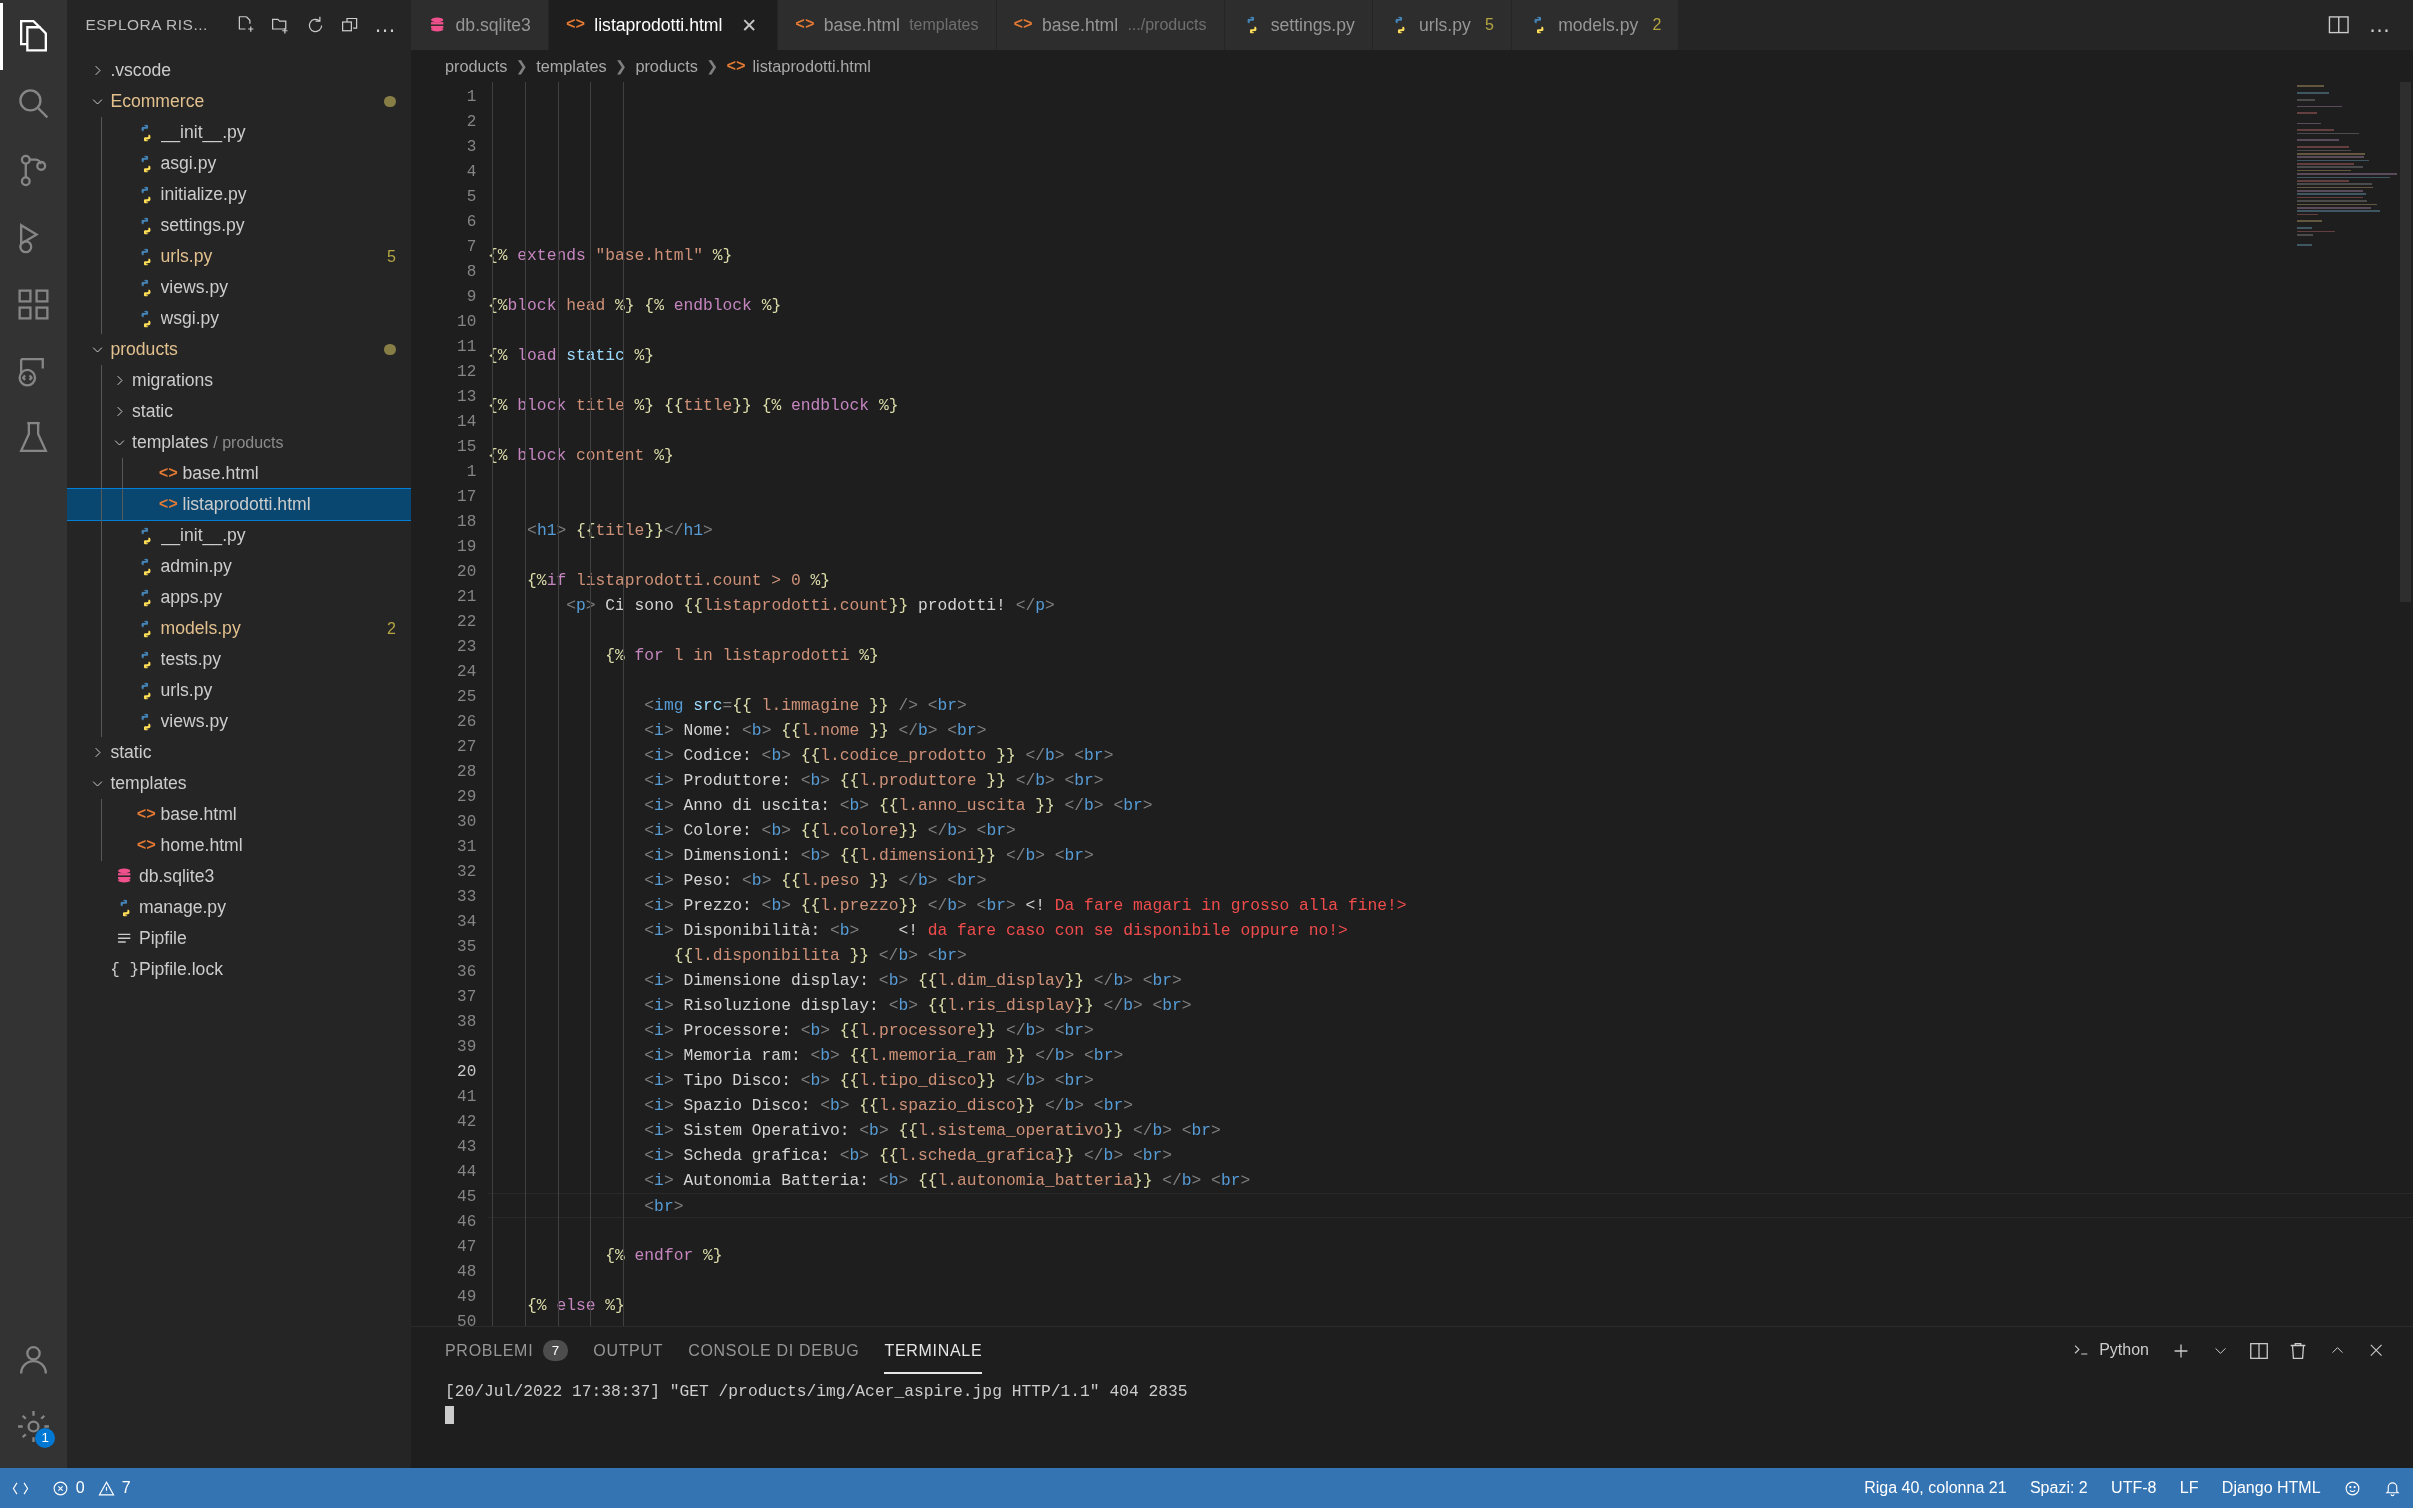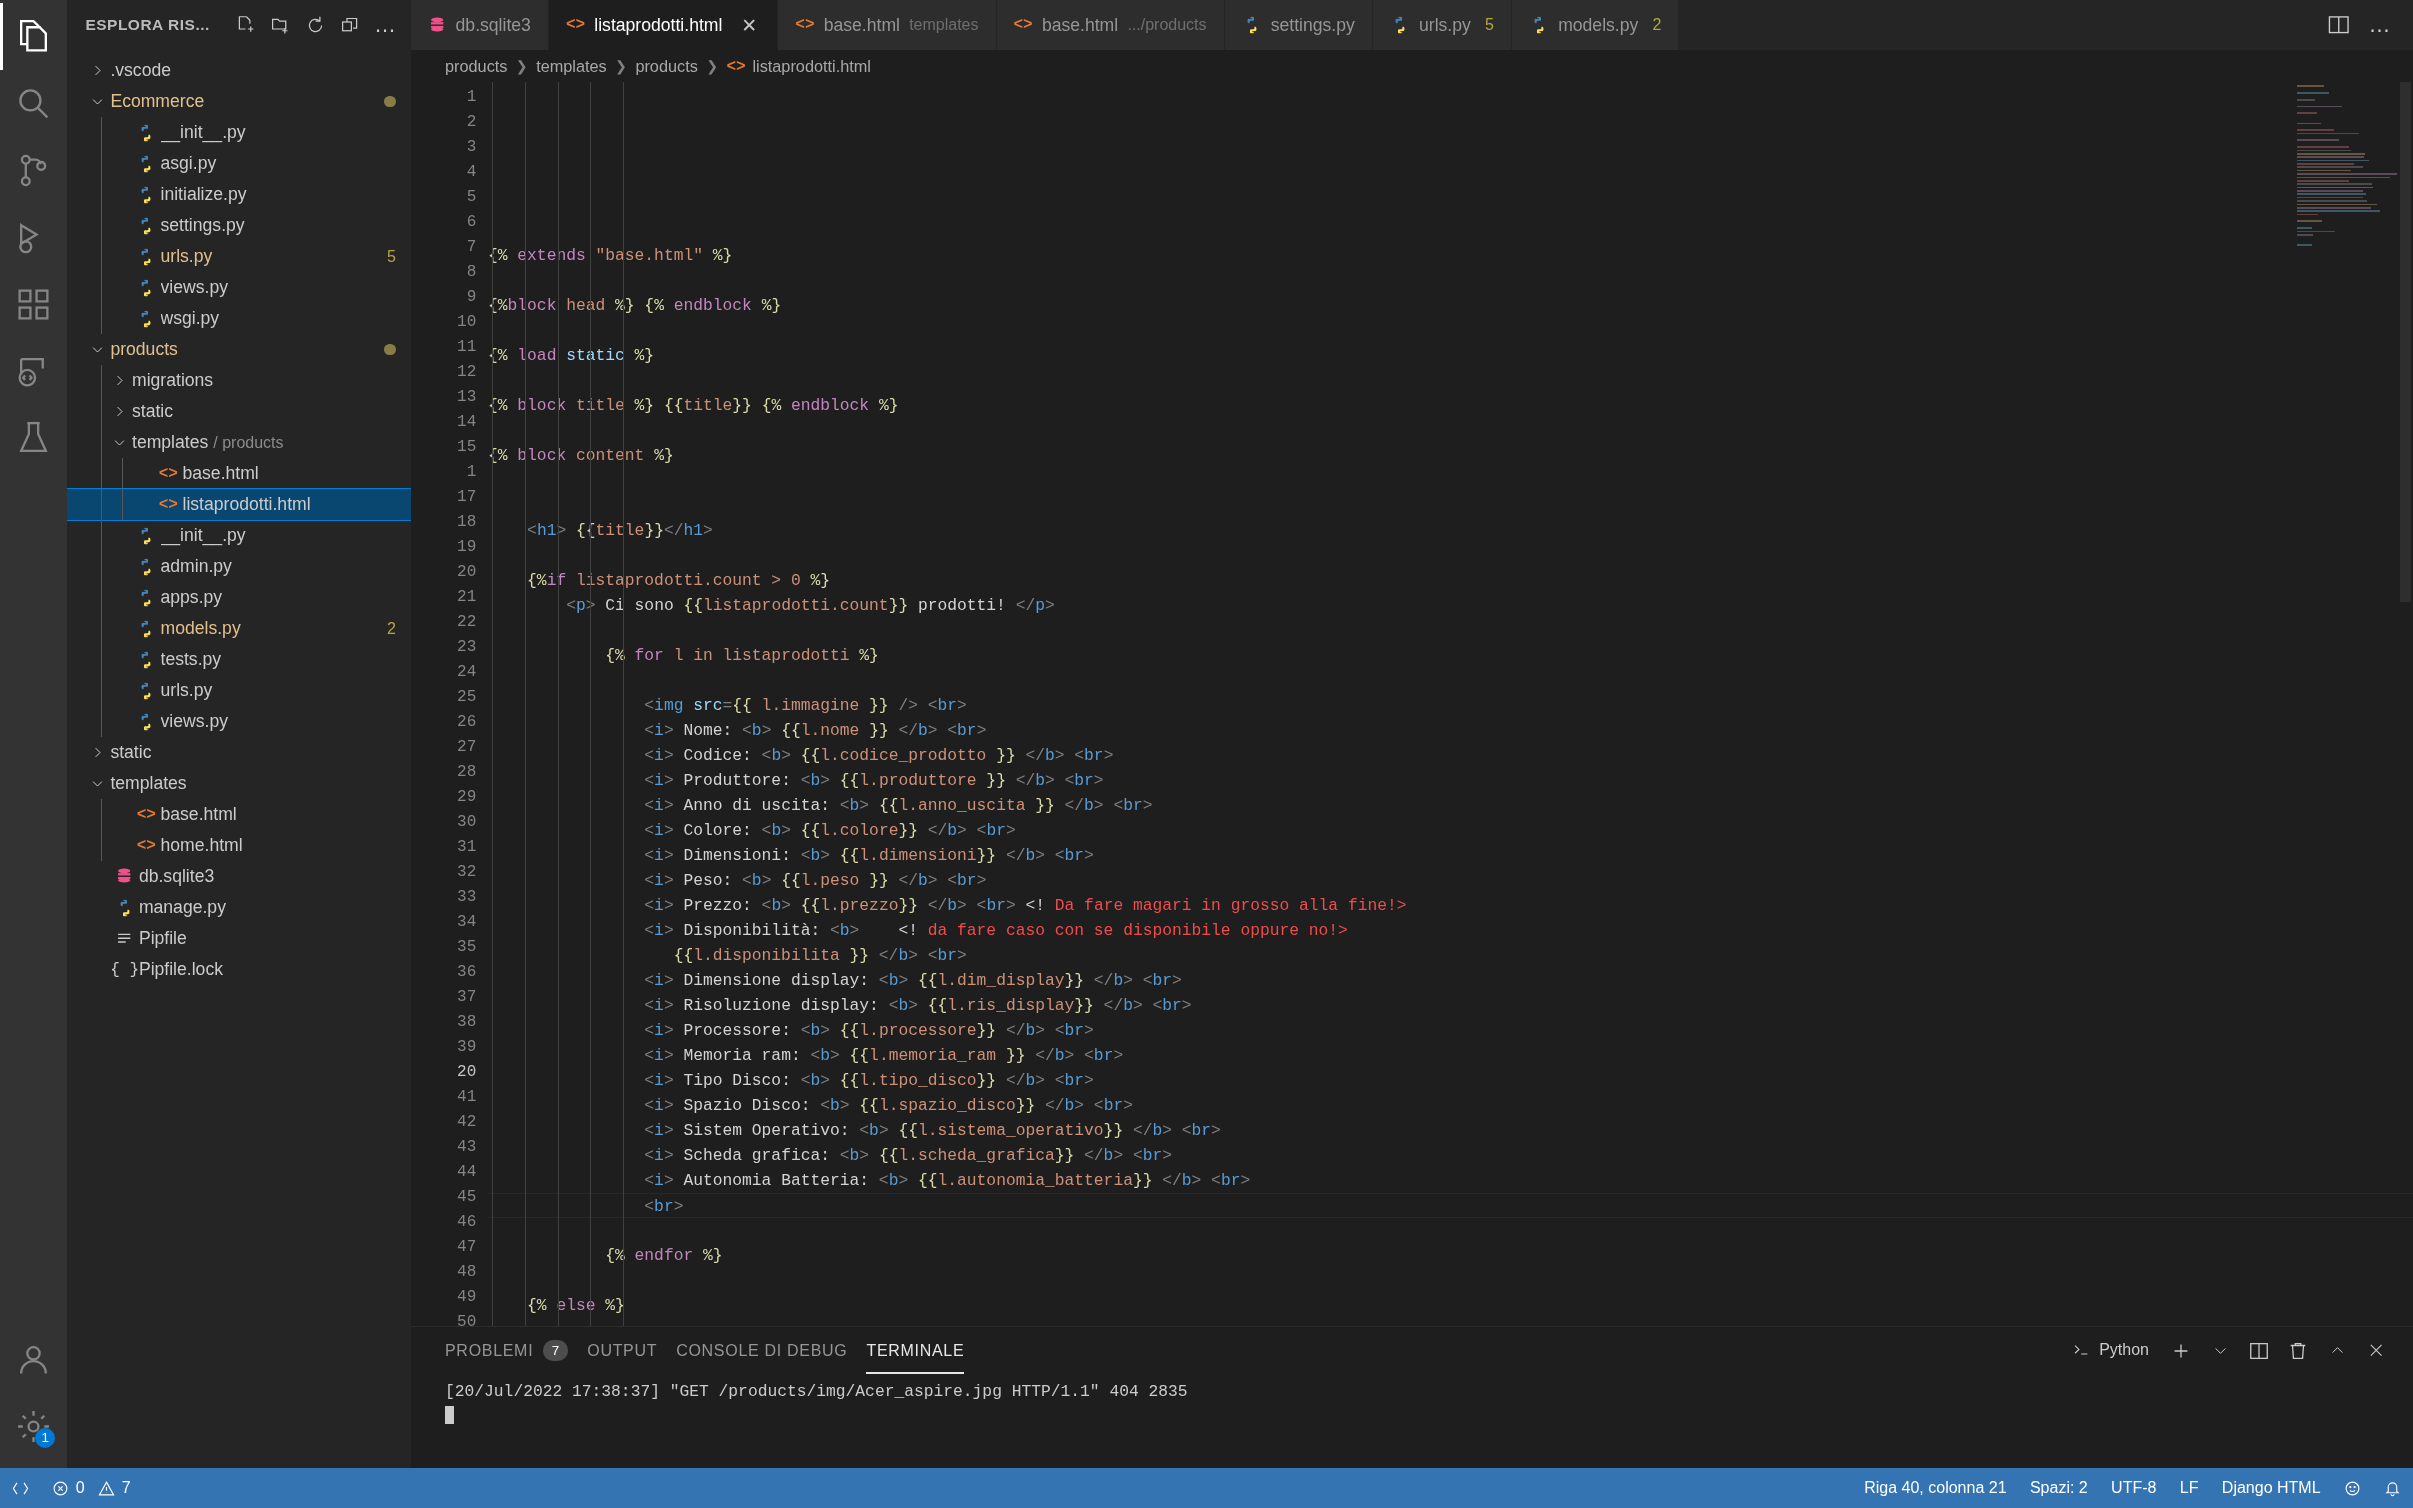--- a/index.html
+++ b/index.html
@@ -44,21 +44,21 @@
   .sidebar {
     width: 344px; background: #252526;
     display: flex; flex-direction: column; flex-shrink: 0;
   }
   .sidebar-header {
     height: 50px; display: flex; align-items: center;
     padding: 0 8.4px 0 18.4px; gap: 0;
   }
   .sidebar-title {
     color: #bbbbbb; font-size: 15.5px; letter-spacing: 0.5px;
-    white-space: nowrap; flex: 1; font-weight: bold;
+    white-space: nowrap; flex: 1;
   }
   .sb-actions { display: flex; align-items: center; gap: 0; }
   .sb-action {
     width: 35px; height: 35px; display: flex; align-items: center; justify-content: center;
     cursor: pointer;
   }
   .sb-action svg { width: 21px; height: 21px; stroke: #cccccc; fill: none; stroke-width: 1.4; }
   .sb-dots { color: #cccccc; font-size: 22px; line-height: 8.4px; }
 
   .tree { flex: 1; overflow: hidden; padding-top: 5px; }
@@ -162,21 +162,21 @@
   .mm-line { height: 1.7px; margin-bottom: 1.7px; }
 
   .scrollbar-v {
     position: absolute; right: 0; top: 0; width: 15px; height: 100%;
   }
   .scroll-thumb { position: absolute; right: 1.7px; width: 11.7px; background: #4f4f4f55; }
 
   
   .panel { height: 142px; background: #1e1e1e; border-top: 0.8px solid #2b2b2b; flex-shrink: 0; display: flex; flex-direction: column; }
   .panel-header { height: 47px; display: flex; align-items: center; padding-left: 34px; }
-  .panel-tabs { display: flex; align-items: center; gap: 19px; flex: 1; }
+  .panel-tabs { display: flex; align-items: center; gap: 25px; flex: 1; }
   .ptab {
     font-size: 16px; color: #969696; letter-spacing: 0.7px;
     cursor: pointer; position: relative; height: 47px; display: flex; align-items: center; gap: 10px;
   }
   .ptab.active { color: #e7e7e7; }
   .ptab.active::after { content: ""; position: absolute; bottom: 0; left: 0; right: 0; height: 1.7px; background: #e7e7e7; }
   .ptab-count {
     background: #4d4d4d; color: #ffffff; font-size: 13.4px;
     border-radius: 10px; padding: 1.7px 8.4px; line-height: 1.3;
   }

